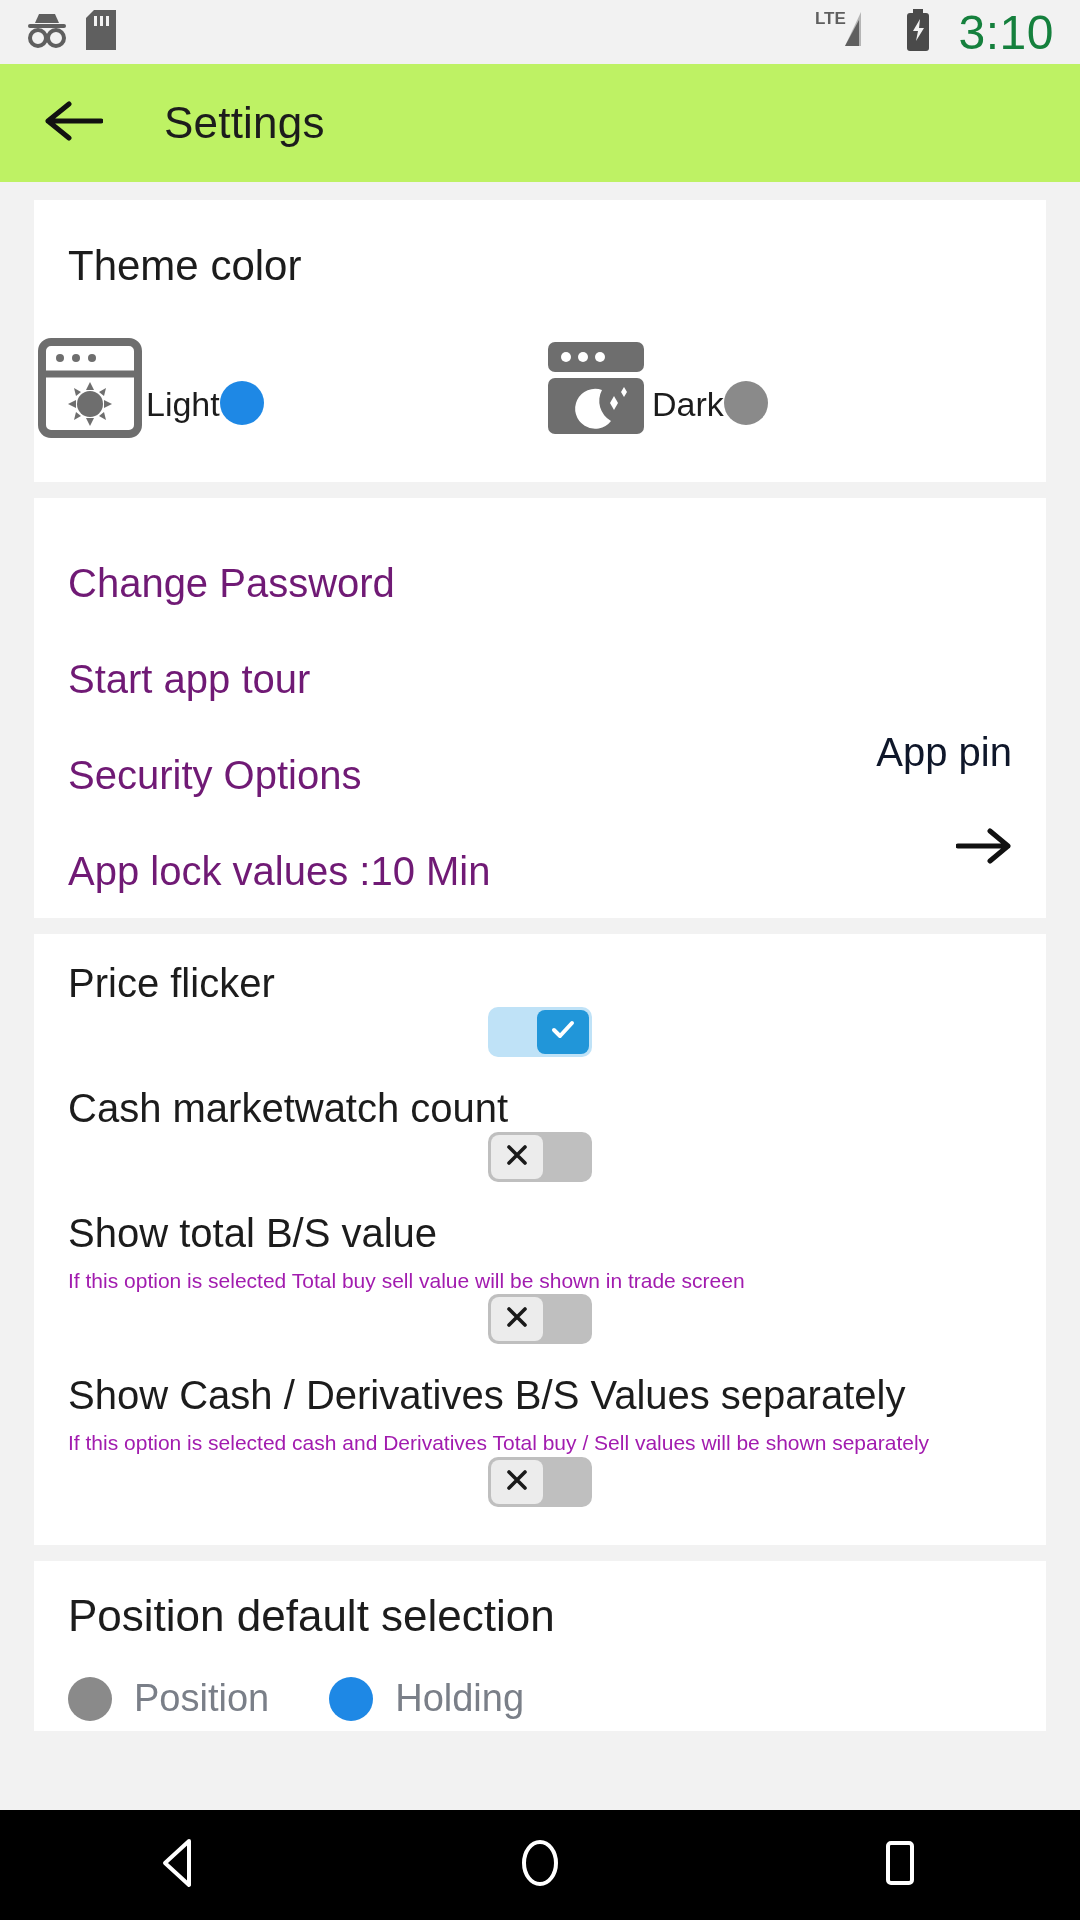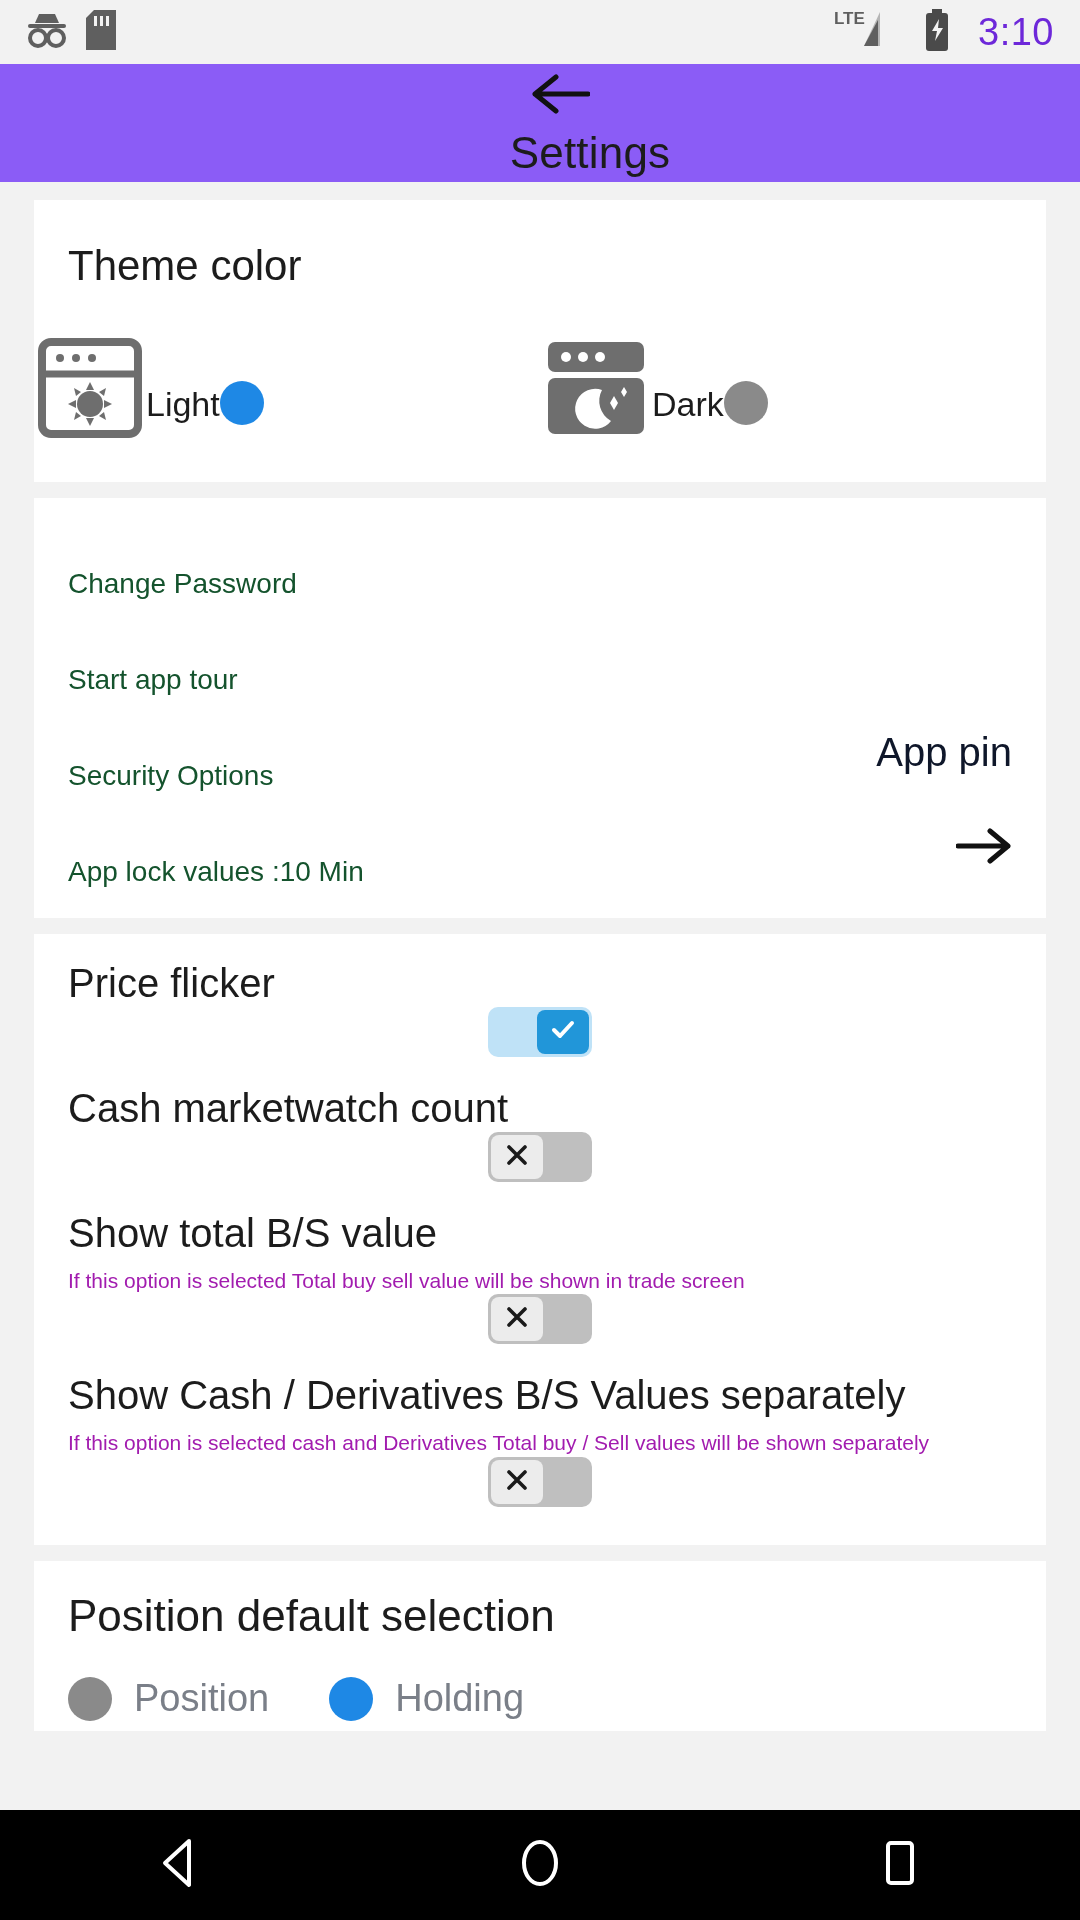--- a/index.html
+++ b/index.html
@@ -11,27 +11,27 @@
   }
   .phone { position: relative; width: 1080px; height: 1920px; background: #f2f2f2; }
 
   
   .statusbar {
     height: 64px; display: flex; align-items: center;
     padding: 0 26px; background: #f2f2f2;
   }
   .status-left { display: flex; align-items: center; gap: 18px; }
   .status-right { margin-left: auto; display: flex; align-items: center; gap: 28px; }
-  .status-time { font-size: 38px; color: #6d28d9; letter-spacing: .5px; }
+  .status-time { font-size: 48px; color: #15803d; letter-spacing: .5px; }
   .ic { display: block; }
 
   
   .appbar {
     height: 118px; display: flex; align-items: center;
-    padding-left: 42px; background: #8b5cf6; flex-direction: column;
+    padding-left: 42px; background: #bef264;
   }
   .back-btn { width: 64px; height: 64px; display: flex; align-items: center; justify-content: center; }
   .appbar-title {
     font-size: 44px; color: #1c1c1c; margin-left: 58px; letter-spacing: .2px;
   }
 
   
   .card { background: #ffffff; margin: 0 34px 16px 34px; }
   .card.first { margin-top: 12px; }
 
@@ -44,21 +44,21 @@
   .radio { width: 44px; height: 44px; border-radius: 50%; margin-top: 26px; }
   .radio.sel { background: #1e88e5; }
   .radio.unsel { background: #8a8a8a; }
 
   
   .list-card { padding: 14px 34px 22px 34px; }
   .row {
     display: flex; align-items: center; min-height: 96px;
     position: relative;
   }
-  .row-label { font-size: 28px; color: #14532d; margin-top: 47px; }
+  .row-label { font-size: 40px; color: #701a75; margin-top: 47px; }
   .row-value { margin-left: auto; font-size: 40px; color: #0f172a; }
   .row-arrow { margin-left: auto; }
 
   
   .tog-card { padding: 12px 34px 24px 34px; }
   .tog-row { display: flex; align-items: flex-start; min-height: 104px; padding: 14px 0; flex-direction: column; }
   .tog-texts { flex: 1; padding-right: 26px; }
   .tog-title { font-size: 40px; color: #1c1c1c; line-height: 1.18; }
   .tog-sub { font-size: 21px; color: #a21caf; line-height: 1.28; margin-top: 10px; }
   .tog-wrap { display: flex; align-items: center; align-self: center; }

